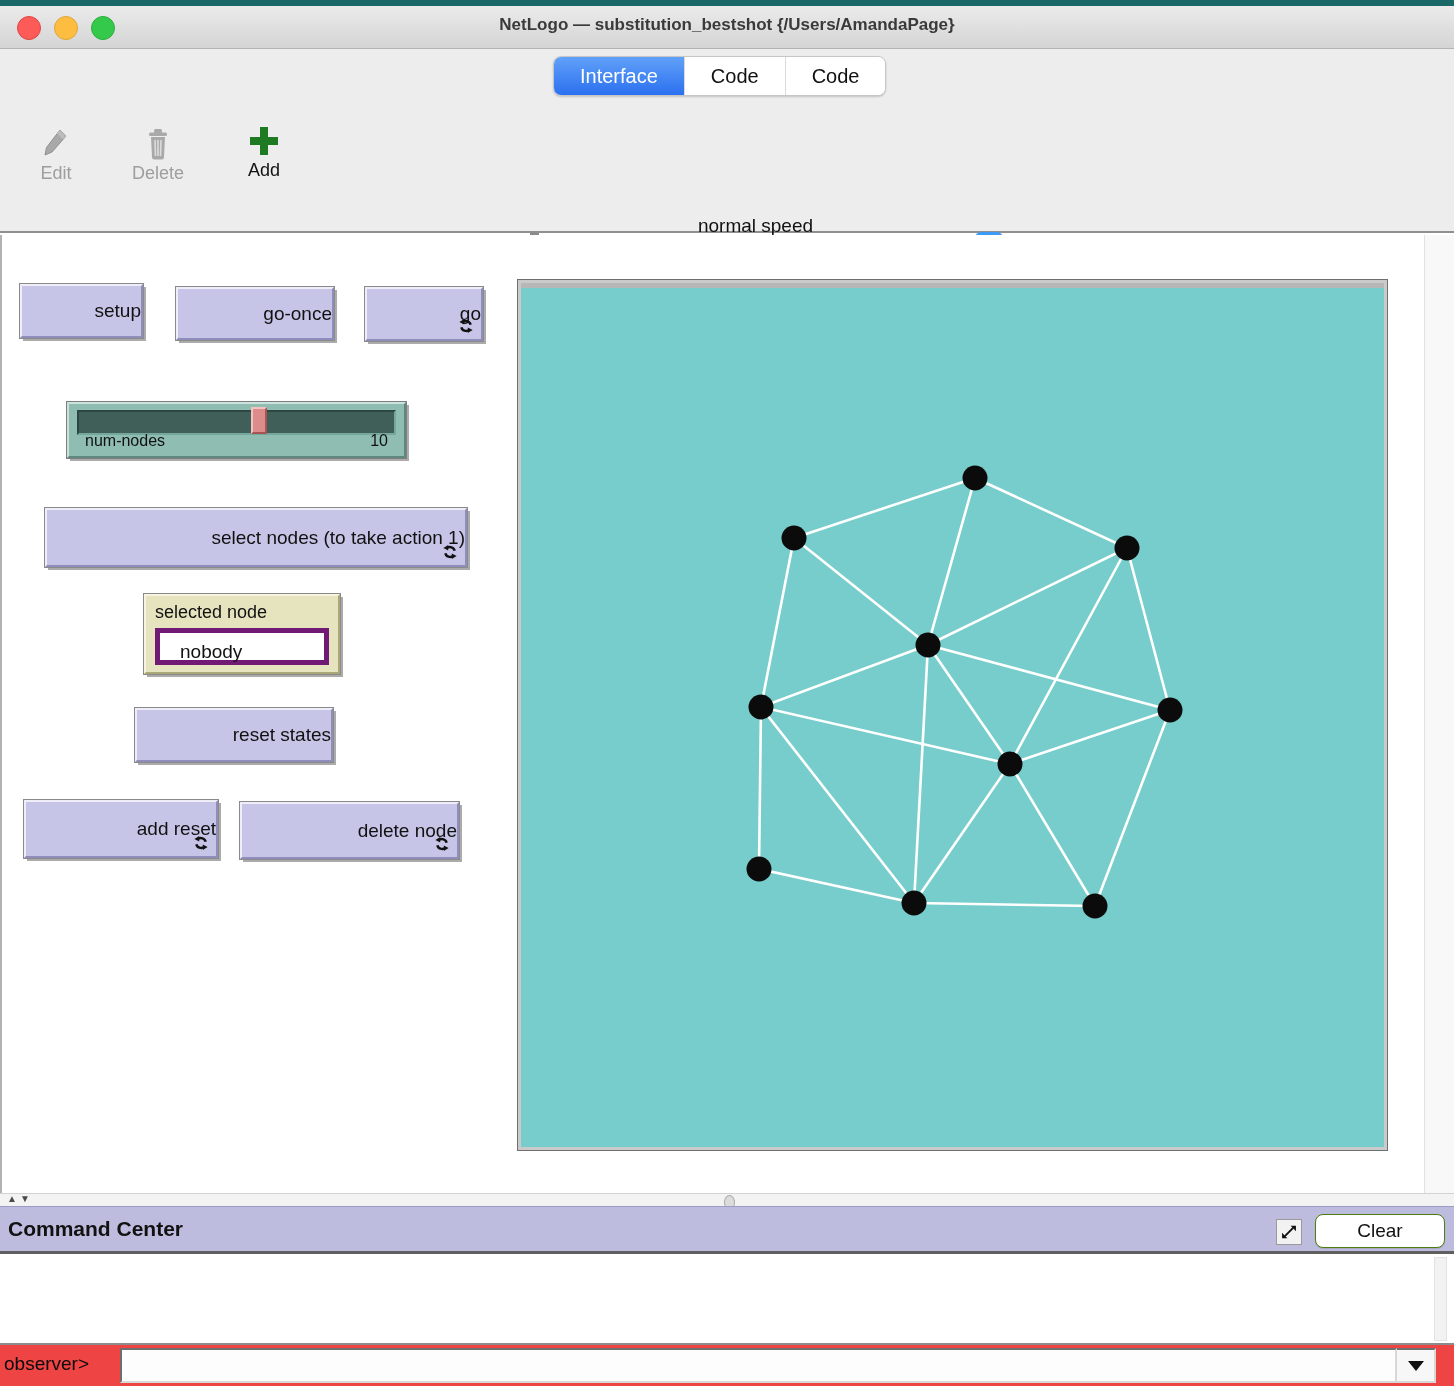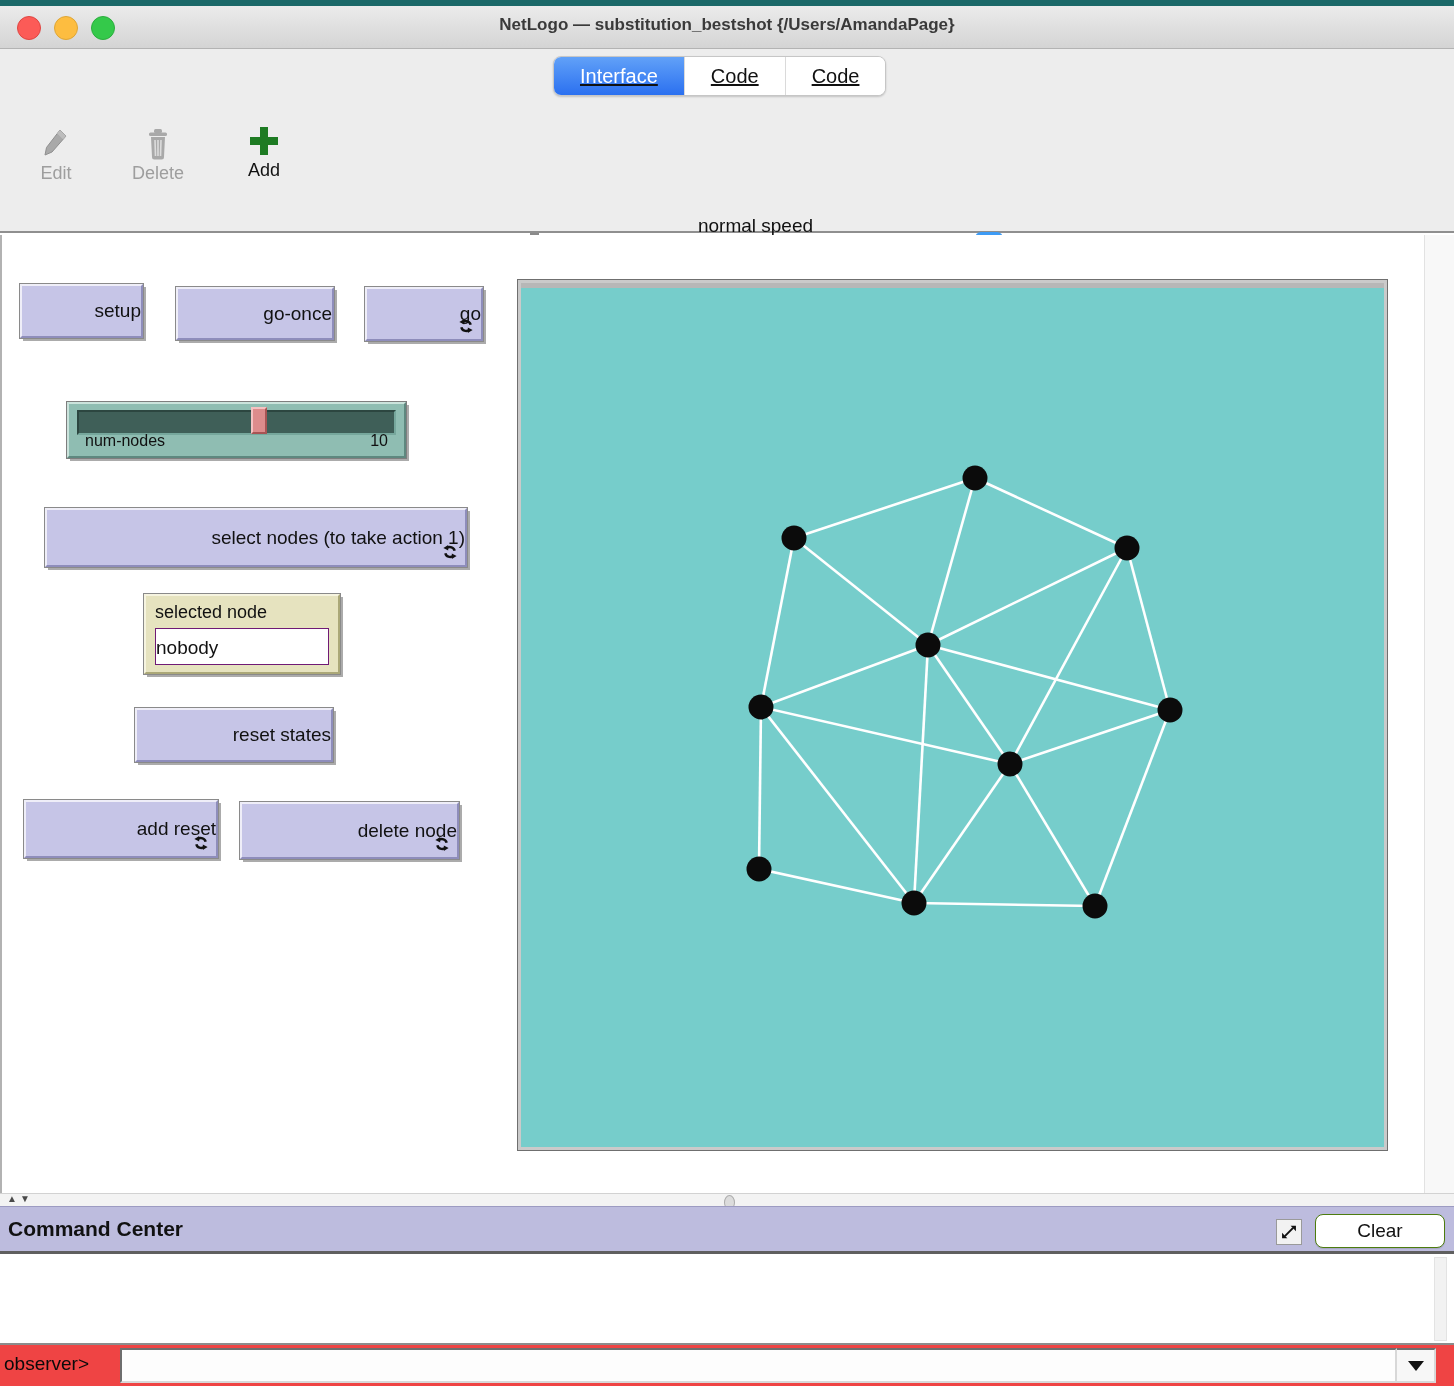--- a/index.html
+++ b/index.html
@@ -15,21 +15,21 @@
   .traffic{position:absolute;top:10px;width:22px;height:22px;border-radius:50%;}
   .t-red{left:17px;background:#FC5B57;border:1px solid #DF4642;}
   .t-yellow{left:54px;background:#FDBD40;border:1px solid #DEA636;}
   .t-green{left:91px;background:#34C94A;border:1px solid #2BAE3E;}
   .title{position:absolute;top:9px;left:150px;right:150px;text-align:center;
     font-size:17px;font-weight:700;color:#3A3A3A;white-space:nowrap;}
   
   .tabbar{position:absolute;top:49px;left:0;width:1454px;height:56px;background:#EDEDED;}
   .tabs{position:absolute;left:553px;top:7px;height:38px;display:flex;
     border:1px solid #C6C6C6;border-radius:8px;overflow:hidden;background:#FFF;
-    box-shadow:0 1px 2px rgba(0,0,0,.18);text-decoration:underline;}
+    box-shadow:0 1px 2px rgba(0,0,0,.18);}
   .tab{padding:0 26px;display:flex;align-items:center;font-size:20px;color:#111;
     background:#FFF;border-right:1px solid #DADADA;cursor:default;}
   .tab:last-child{border-right:none;}
   .tab.active{background:linear-gradient(#61A1F8,#2B70F0);color:#FFF;}
   
   .toolbar{position:absolute;top:105px;left:0;width:1454px;height:128px;
     background:#EDEDED;border-bottom:2px solid #8F8F8F;box-sizing:border-box;}
   .tool{position:absolute;text-align:center;font-size:18px;}
   .tool .ticon{display:block;margin:0 auto 2px auto;}
   .tool-disabled{color:#9E9E9E;}
@@ -85,22 +85,22 @@
   .groove{position:absolute;left:8px;right:8px;top:6px;height:21px;background:#3F5F58;
     border:2px solid;border-color:#2C4640 #76A79C #76A79C #2C4640;}
   .handle{position:absolute;top:-5px;width:16px;height:27px;background:#DD8C8C;
     border:2px solid;border-color:#F4C2C2 #A85454 #A85454 #F4C2C2;box-sizing:border-box;}
   .slider-row{position:absolute;left:16px;right:16px;bottom:6px;display:flex;
     justify-content:space-between;font-size:16px;}
   #monitor{position:absolute;left:144px;top:594px;width:196px;height:80px;background:#E6E3BF;
     border:2px solid;border-color:#F6F4E0 #ABA878 #ABA878 #F6F4E0;
     box-shadow:0 0 0 1px #8A8A8A,3px 3px 0 0 #ABABAB;padding:6px 9px;box-sizing:border-box;}
   .monitor-label{font-size:18px;}
-  .monitor-value{margin-top:5px;background:#FFF;border:1px solid #701a75;height:37px;
-    line-height:37px;padding-left:0;font-size:19px;box-sizing:border-box;}
+  .monitor-value{margin-top:5px;background:#FFF;border:5px solid #701a75;height:37px;
+    line-height:37px;padding-left:20px;font-size:19px;box-sizing:border-box;}
   #world{position:absolute;left:517px;top:279px;width:871px;height:872px;border:1px solid #6F6F6F;
     background:#CACACA;padding:3px;box-sizing:border-box;}
   #world-inner{width:100%;height:100%;border-top:5px solid #B7B7B7;box-sizing:border-box;position:relative;}
   #world-net{position:absolute;left:0;top:0;width:100%;height:100%;}
   
   #sash{position:absolute;top:1193px;left:0;width:1454px;height:13px;background:#F3F3F3;border-top:1px solid #D2D2D2;box-sizing:border-box;}
   .sash-arrows{position:absolute;left:7px;top:-1px;font-size:10px;color:#4A4A4A;letter-spacing:3px;}
   .sash-handle{position:absolute;left:724px;top:1px;width:11px;height:15px;background:#DCDCDC;
     border:1px solid #ACACAC;border-radius:50%;box-sizing:border-box;}
   #cc-header{position:absolute;top:1206px;left:0;width:1454px;height:48px;background:#BDBCDE;

